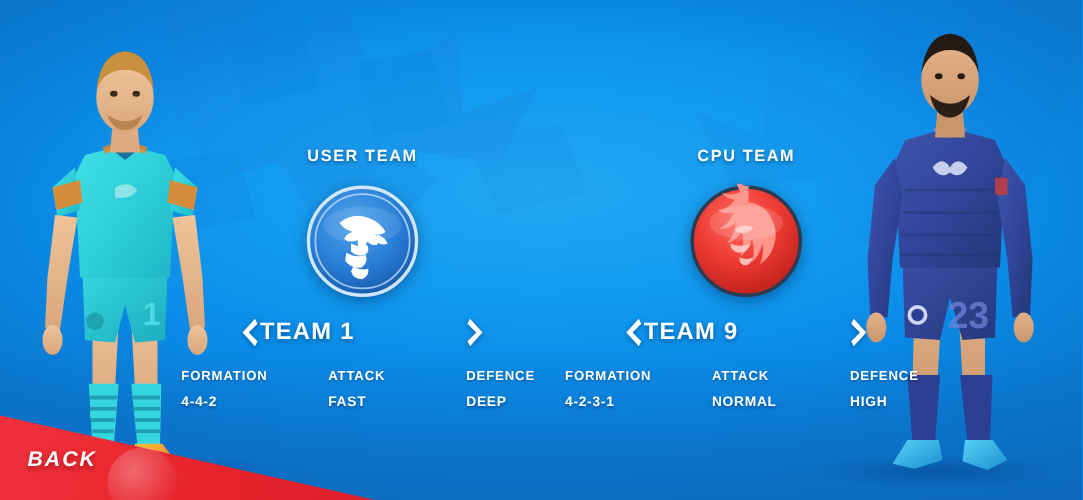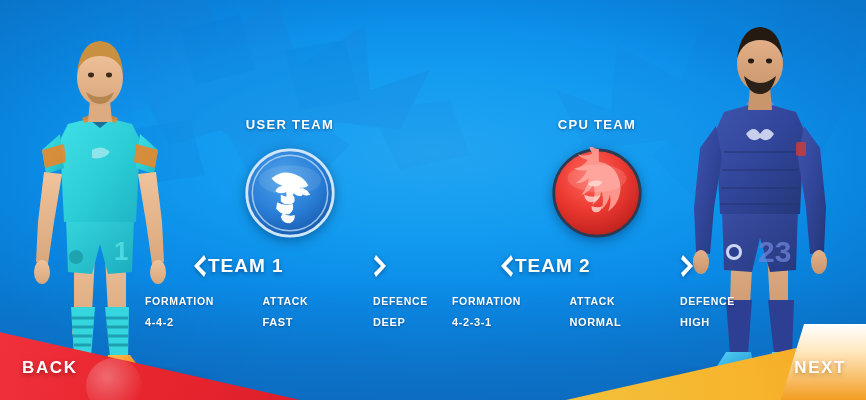--- a/index.html
+++ b/index.html
@@ -96,21 +96,21 @@
     letter-spacing:.7px; text-transform:uppercase;
     text-shadow:0 1px 2px rgba(0,40,90,.5);
   }
   .stat-value {
     margin-top:9px; font-size:11px; font-weight:bold; color:#ffffff;
     letter-spacing:.6px; text-transform:uppercase;
     text-shadow:0 1px 2px rgba(0,40,90,.5);
   }
 
   
-  .banner { position:absolute; bottom:0; height:72px; z-index:8; cursor:pointer; }
+  .banner { position:absolute; bottom:0; height:72px; z-index:8; cursor:pointer;font-style:italic; }
 
   .banner-back { left:0; width:300px; }
   .banner-back .wedge {
     position:absolute; inset:0;
     background:linear-gradient(105deg,#f0313c 0%,#e8262f 45%,#de1f2a 100%);
     clip-path:polygon(0 6%, 100% 100%, 0 100%);
   }
   .banner-back .ball {
     position:absolute; left:86px; bottom:-14px; width:56px; height:56px;
     border-radius:50%;
@@ -398,21 +398,21 @@
           <ellipse cx="50" cy="34" rx="32" ry="15" fill="#ffffff" opacity="0.14"></ellipse>
         </svg>
       </div>
 
       <div class="selector">
         <span class="chev">
           <svg viewBox="0 0 18 26" xmlns="http://www.w3.org/2000/svg">
             <path d="M14 2 L4 13 L14 24 L16 20 L9 13 L16 6 Z" fill="#ffffff"></path>
           </svg>
         </span>
-        <span class="team-name">TEAM 2</span>
+        <span class="team-name">TEAM 9</span>
         <span class="chev">
           <svg viewBox="0 0 18 26" xmlns="http://www.w3.org/2000/svg">
             <path d="M4 2 L14 13 L4 24 L2 20 L9 13 L2 6 Z" fill="#ffffff"></path>
           </svg>
         </span>
       </div>
 
       <div class="stats">
         <div class="stat">
           <span class="stat-label">FORMATION</span>
@@ -430,19 +430,14 @@
     </div>
 
   </div>
 
   <div class="banner banner-back">
     <div class="wedge"></div>
     <div class="ball"></div>
     <div class="txt">BACK</div>
   </div>
 
-  <div class="banner banner-next">
-    <div class="wedge"></div>
-    <div class="slab"></div>
-    <div class="txt">NEXT</div>
-  </div>
 
 </div>
 
 </body></html>

